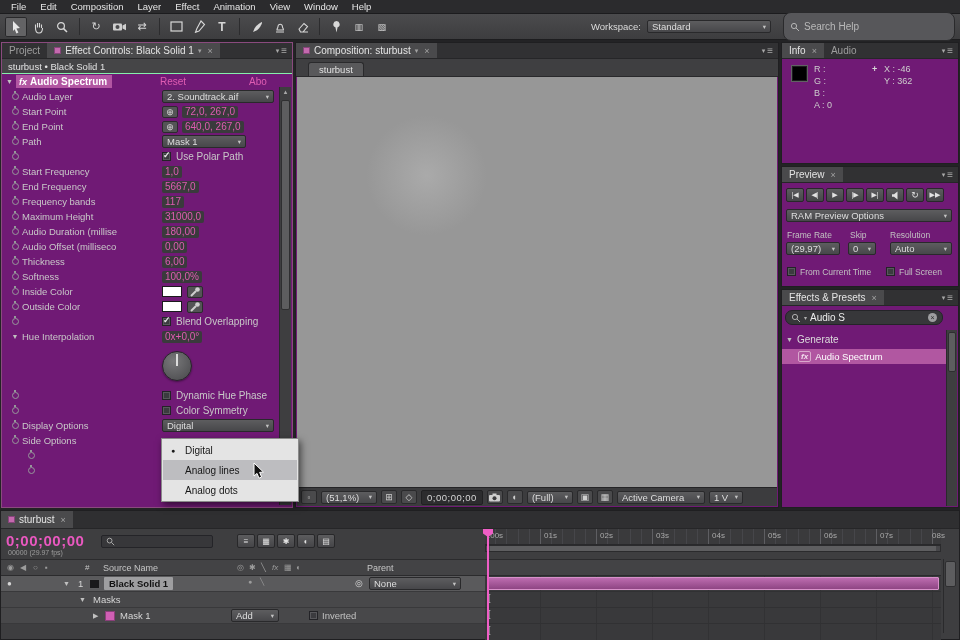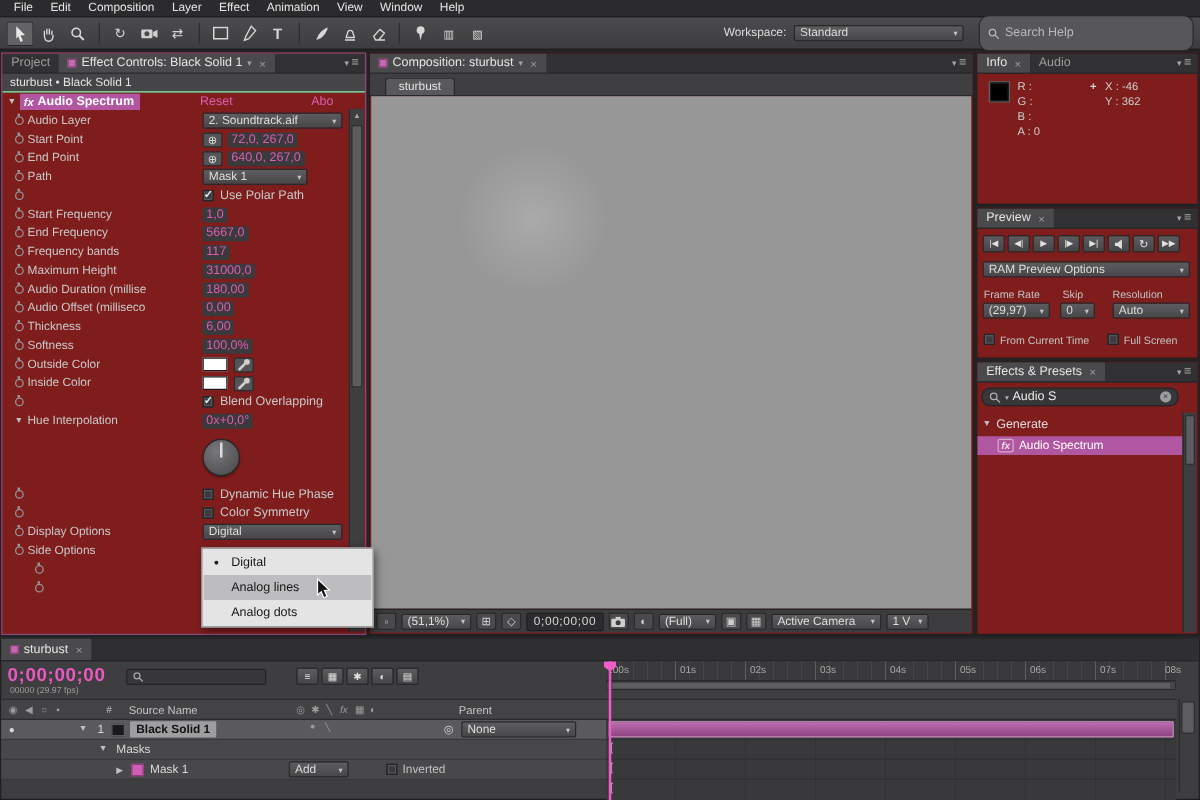--- a/index.html
+++ b/index.html
@@ -13,21 +13,21 @@
   
   .toolbar{position:absolute;left:0;top:14px;right:0;height:26px;background:linear-gradient(#4b4b4d,#3d3d3f);border-bottom:1px solid #1d1d1f;display:flex;align-items:center;padding:0 5px}
   .tool{width:22px;height:20px;display:flex;align-items:center;justify-content:center;border-radius:2px;margin-right:1px;color:#d6d6d6;font-size:11px}
   .tool.active{background:#636365;box-shadow:inset 0 0 0 1px #28282a}
   .tool svg{display:block}
   .tsep{width:1px;height:17px;background:#2c2c2e;margin:0 5px}
   .ws-label{margin-left:auto;color:#dcdcdc;font-size:9.5px;padding-right:6px}
   .searchbox{display:flex;align-items:center;gap:4px;width:172px;height:29px;background:#57575a;border:1px solid #2a2a2c;border-radius:8px;padding:0 6px;margin-left:12px;color:#b9b9b9}
 
   
-  .panel{position:absolute;background:#7f1d1d;border:1px solid #1f1f21}
+  .panel{position:absolute;background:#701a75;border:1px solid #1f1f21}
   .tabbar{height:16px;background:#313133;display:flex;align-items:stretch;border-bottom:1px solid #262628}
   .tab{display:flex;align-items:center;gap:4px;padding:0 7px;color:#9d9d9d;font-size:10px;white-space:nowrap}
   .tab.active{background:#4a4a4c;color:#e4e4e4}
   .tclose{color:#a2a2a2;font-size:9px;margin-left:2px}
   .tarr{font-size:7px;color:#a2a2a2}
   .picon{width:7px;height:7px;background:#c469ae;border:1px solid #86457a;flex:none}
   .pmenu{margin-left:auto;display:flex;align-items:center;color:#a8a8a8;padding:0 5px;gap:2px}
 
   .dd{display:inline-flex;align-items:center;background:linear-gradient(#5d5d5f,#47474a);border:1px solid #29292b;border-radius:2px;height:13px;padding:0 4px;color:#dedede;font-size:9.5px;white-space:nowrap;overflow:hidden}
   .dd .arr{margin-left:auto;padding-left:5px;font-size:6.5px;color:#c4c4c4}
@@ -186,21 +186,21 @@
       </span>
     <span class="tsep"></span>
     <span class="tool">
         <svg width="11" height="13">
           <path d="M5.5 1 A3.2 3.2 0 0 1 6.6 7.2 L5.5 12.5 L4.4 7.2 A3.2 3.2 0 0 1 5.5 1 Z" fill="#d8d8d8"></path>
         </svg>
       </span>
     <span class="tool" style="font-size:9px">▥</span>
     <span class="tool" style="font-size:9px">▧</span>
     <span class="ws-label">Workspace:</span>
-    <span class="dd" style="width:136px">
+    <span class="dd" style="width:124px">
         <span>Standard</span>
         <span class="arr">▾</span>
       </span>
     <span class="searchbox">
       <svg width="10" height="10">
           <circle cx="4" cy="4" r="2.6" stroke="#b5b5b5" fill="none"></circle>
           <line x1="6" y1="6" x2="9" y2="9" stroke="#b5b5b5"></line>
         </svg>
       <span>Search Help</span>
     </span>
@@ -332,34 +332,34 @@
         <span class="gut">
             <span class="sw-ic"></span>
           </span>
         <span class="eclabel">Softness</span>
         <span class="val chip">100,0%</span>
       </div>
       <div class="ecrow">
         <span class="gut">
             <span class="sw-ic"></span>
           </span>
-        <span class="eclabel">Outside Color</span>
+        <span class="eclabel">Inside Color</span>
         <span class="swatch"></span>
         <span class="eyebtn">
             <svg width="12" height="12">
               <circle cx="8.5" cy="3.5" r="2.3" fill="#cfcfcf"></circle>
               <line x1="7" y1="5" x2="2" y2="10" stroke="#cfcfcf" stroke-width="2"></line>
             </svg>
           </span>
       </div>
       <div class="ecrow">
         <span class="gut">
             <span class="sw-ic"></span>
           </span>
-        <span class="eclabel">Inside Color</span>
+        <span class="eclabel">Outside Color</span>
         <span class="swatch"></span>
         <span class="eyebtn">
             <svg width="12" height="12">
               <circle cx="8.5" cy="3.5" r="2.3" fill="#cfcfcf"></circle>
               <line x1="7" y1="5" x2="2" y2="10" stroke="#cfcfcf" stroke-width="2"></line>
             </svg>
           </span>
       </div>
       <div class="ecrow">
         <span class="gut">

